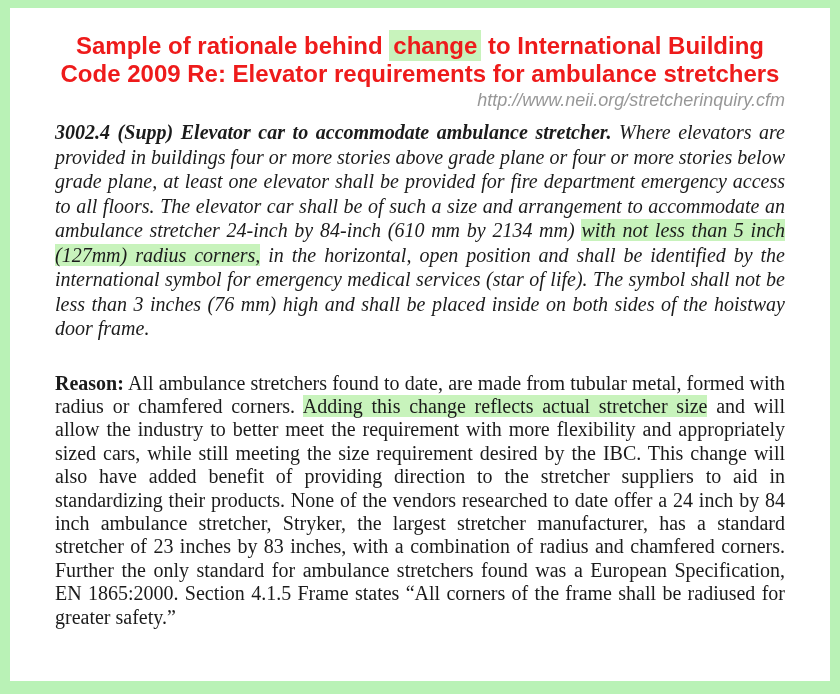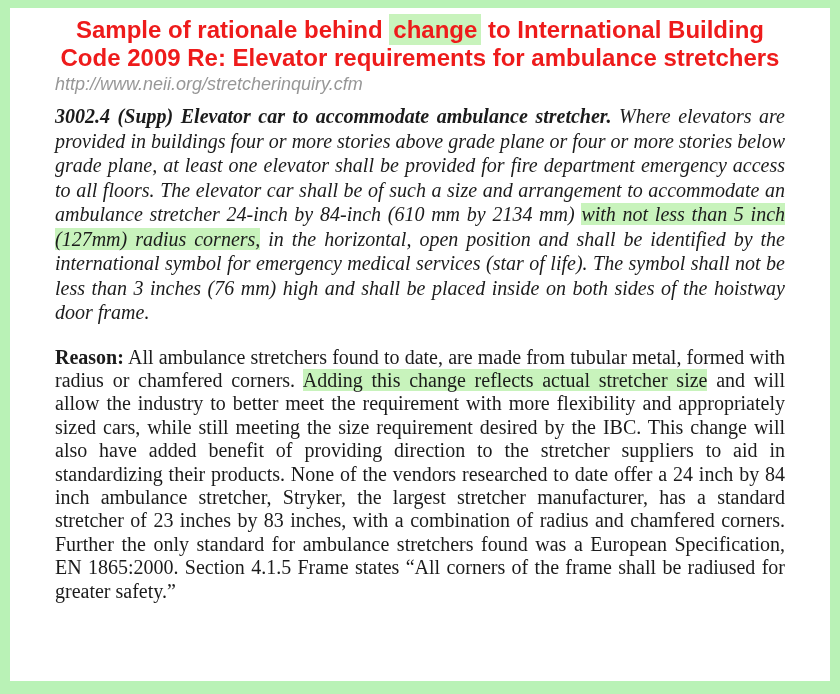--- a/index.html
+++ b/index.html
@@ -19,54 +19,54 @@
   .frame {
     width: 840px;
     height: 694px;
     background: var(--border);
     padding: 8px 10px 13px 10px;
   }
   .page {
     width: 100%;
     height: 100%;
     background: var(--page);
-    padding: 8px 45px 0 45px;
+    padding: 24px 45px 0 45px;
     overflow: hidden;
   }
   .title {
     font-family: "Liberation Sans", sans-serif;
     font-weight: bold;
     font-size: 24px;
     line-height: 28px;
     color: var(--title);
     text-align: center;
   }
   .title .hl { padding: 2px 4px; }
   .url {
     font-family: "Liberation Sans", sans-serif;
     font-style: italic;
     font-size: 18px;
     line-height: 22px;
     color: var(--url);
-    text-align: left;
+    text-align: right;
     margin-top: 1px;
   }
   .para {
     color: var(--text);
     text-align: justify;
     font-size: 20px;
   }
   .para.code {
     font-style: italic;
     line-height: 24.5px;
     margin-top: 9px;
   }
   .para.reason {
     line-height: 23.4px;
-    margin-top: 21px;
+    margin-top: 31px;
   }
   .b { font-weight: bold; }
   .hl { background: var(--highlight); }
 </style>
 </head>
 <body>
 
 <div class="frame">
   <div class="page">
     <h1 class="title">

